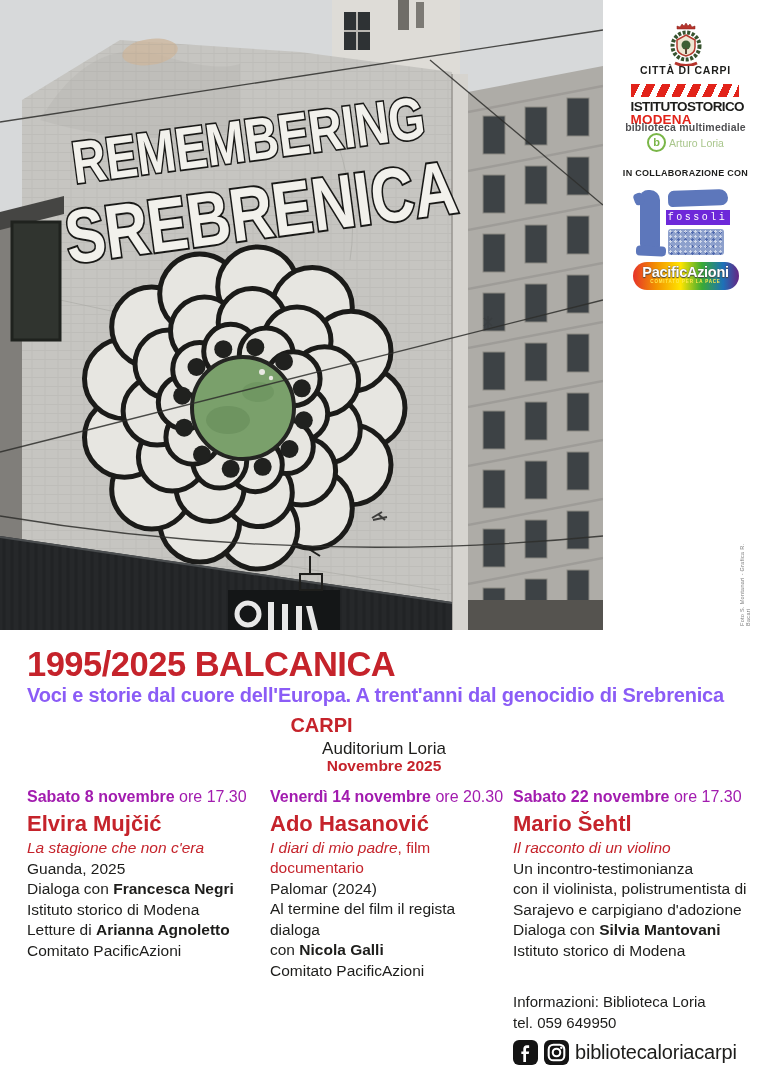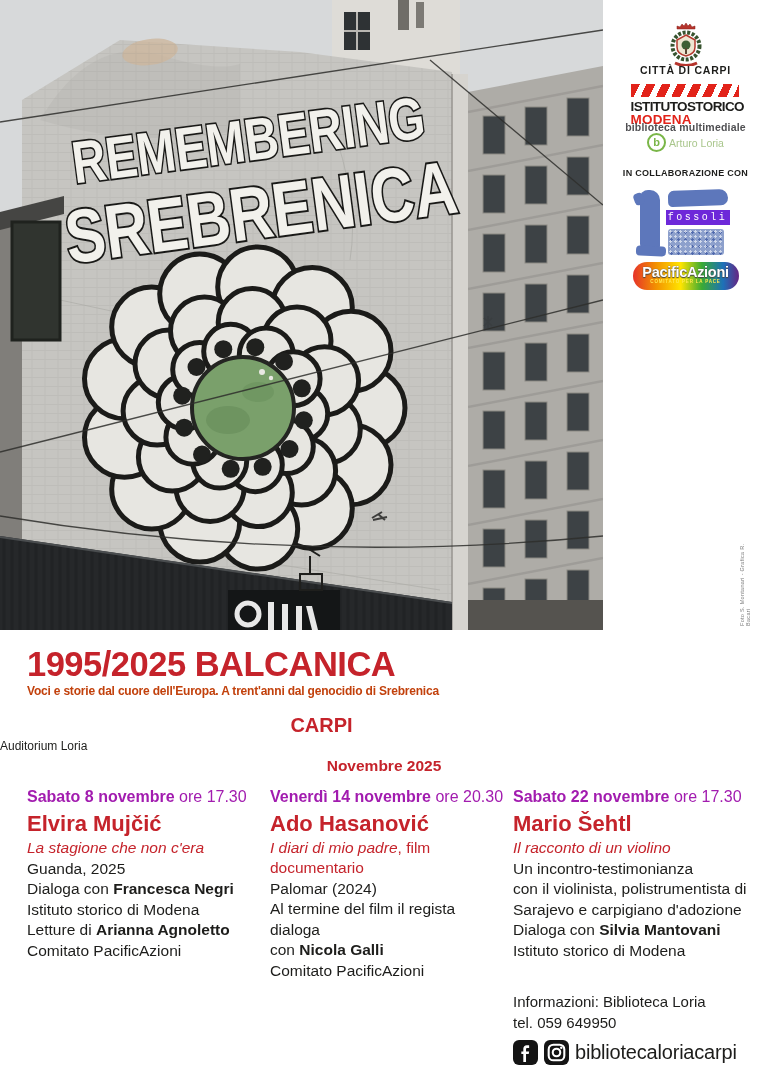--- a/index.html
+++ b/index.html
@@ -58,23 +58,23 @@
            background-size:5px 5px,7px 7px;}
   .pacific{position:absolute;top:262px;left:50%;transform:translateX(-50%);width:106px;height:28px;
            border-radius:14px;text-align:center;
            background:linear-gradient(90deg,#e6332a,#f39200 22%,#ffe500 45%,#3aaa35 65%,#1d71b8 85%,#662483);}
   .pacific-label{font-size:14.5px;font-weight:bold;color:#fff;line-height:21px;letter-spacing:-.3px;
                  text-shadow:0 0 1px #444,0 1px 1px #444;}
   .pacific-sub{font-size:4.5px;font-weight:bold;color:#ffe94e;letter-spacing:.8px;margin-top:-4px;}
 
   
   .title{position:absolute;left:27px;top:645px;font-size:34.5px;font-weight:bold;color:#c5232b;letter-spacing:-.5px;}
-  .subtitle{position:absolute;left:27px;top:684px;font-size:12px;font-weight:bold;color:#c2410c;letter-spacing:-.2px;}
+  .subtitle{position:absolute;left:27px;top:684px;font-size:20px;font-weight:bold;color:#8b5cf6;letter-spacing:-.2px;}
   .city{position:absolute;top:714px;width:643px;text-align:center;font-size:20px;font-weight:bold;color:#c5232b;}
-  .venue{position:absolute;top:739px;width:768px;font-size:12px;color:#1d1d1b;}
+  .venue{position:absolute;top:739px;width:768px;text-align:center;font-size:17px;color:#1d1d1b;}
   .month{position:absolute;top:757px;width:768px;text-align:center;font-size:15.5px;font-weight:bold;color:#c5232b;}
 
   
   .col{position:absolute;top:787px;}
   .col1{left:27px;width:235px;}
   .col2{left:270px;width:238px;}
   .col3{left:513px;width:245px;}
   .date{font-size:16px;line-height:20px;color:#a21caf;}
   .date b{font-weight:bold;}
   .speaker{font-size:22px;line-height:26px;font-weight:bold;color:#c5232b;margin:4px 0 1px;}

